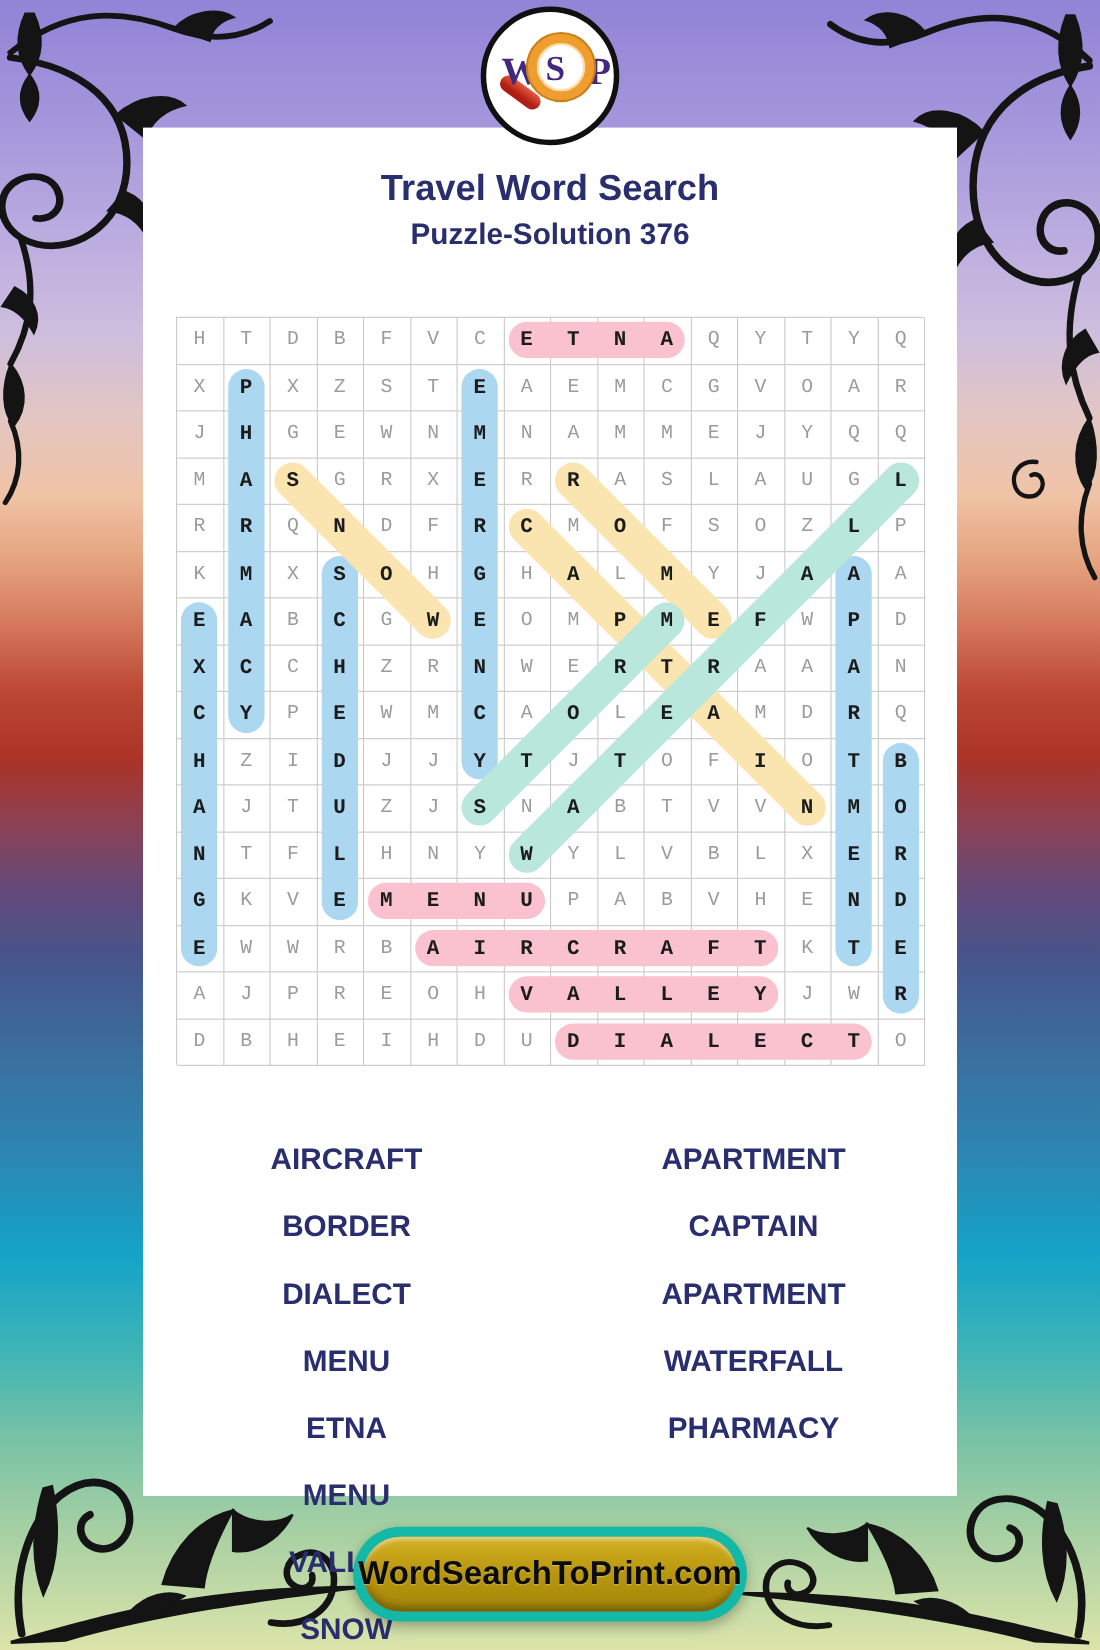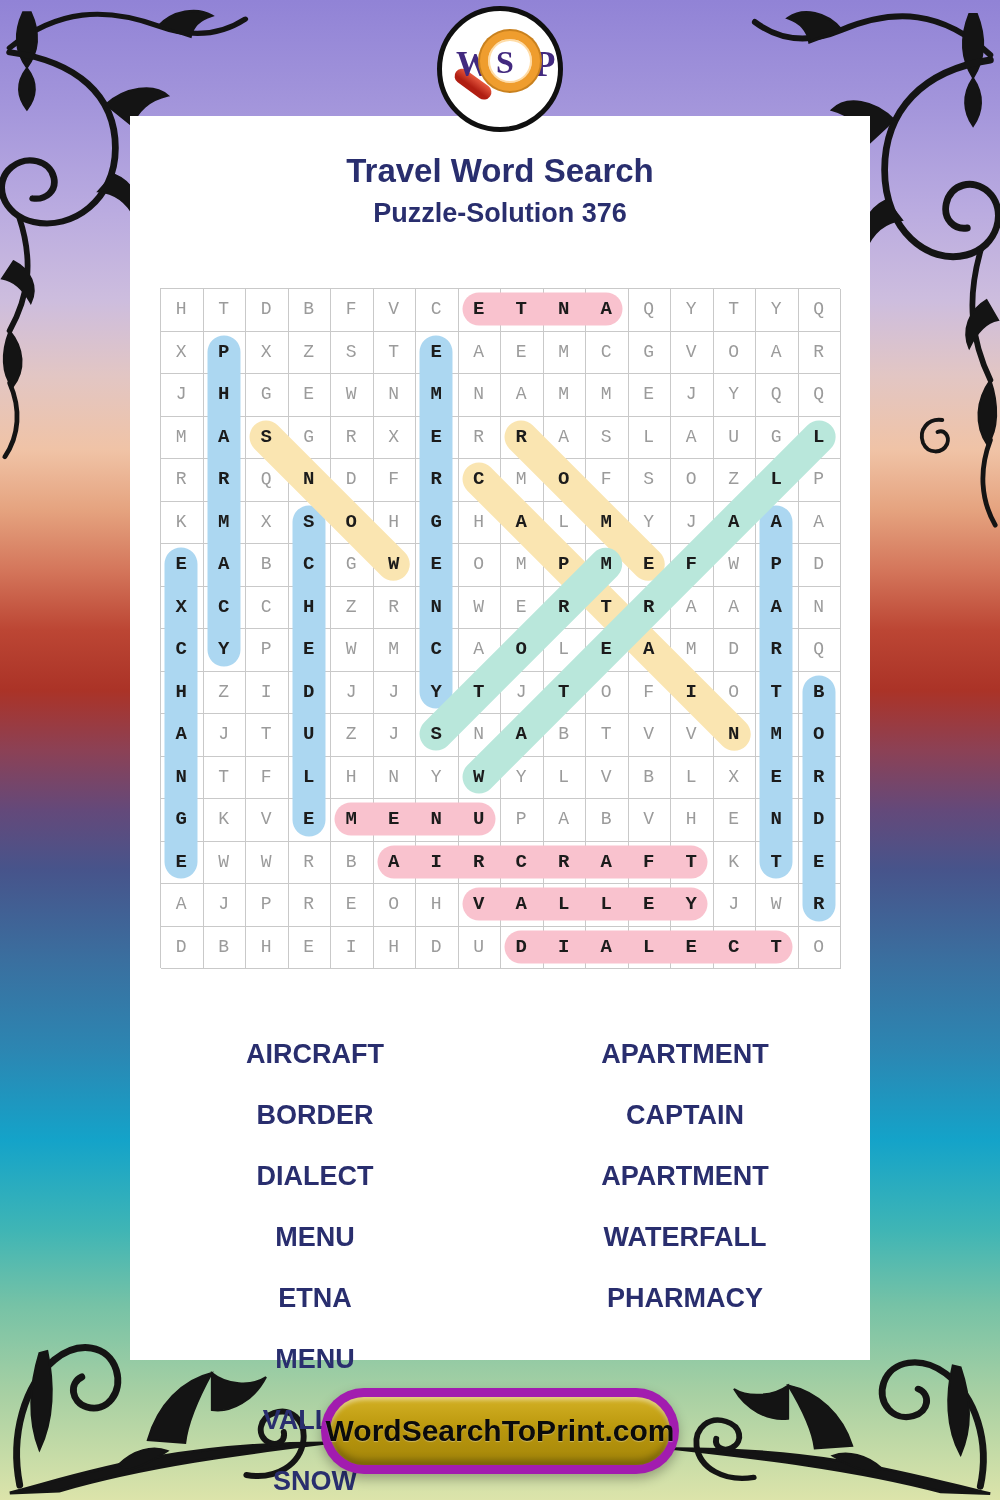--- a/index.html
+++ b/index.html
@@ -50,21 +50,21 @@
         grid-template-columns:repeat(16,42.5px);grid-template-rows:repeat(16,42.5px);}
   .letter-layer span{display:flex;align-items:center;justify-content:center;
         font-family:"Liberation Mono",monospace;font-size:18px;color:#9B9B9B;}
   .letter-layer span.hit{font-weight:bold;color:#1B1B1B;font-size:19px;}
 
   .word-list{position:absolute;left:0;top:894px;width:740px;display:flex;}
   .wl-col{width:370px;text-align:center;}
   .wl-col div{font-size:27px;font-weight:bold;color:#292E6E;line-height:33px;margin-top:28px;}
 
   .footer-pill{position:absolute;left:50%;top:1388px;transform:translateX(-50%);
-        width:358px;height:86px;background:#a21caf;border-radius:43px;z-index:3;
+        width:358px;height:86px;background:#14b8a6;border-radius:43px;z-index:3;
         box-shadow:0 5px 12px rgba(0,0,0,0.28);}
   .footer-gold{position:absolute;inset:9px;border-radius:34px;
         background:linear-gradient(180deg,#D3B125 0%,#BB980D 45%,#A3850A 100%);
         box-shadow:inset 0 3px 4px rgba(255,255,255,0.45), inset 0 -5px 7px rgba(0,0,0,0.28);
         display:flex;align-items:center;justify-content:center;}
   .footer-gold span{font-size:30px;font-weight:bold;color:#0B0B0B;
         text-shadow:0 1px 1px rgba(255,255,255,0.35);}
 </style>
 </head>
 <body>

